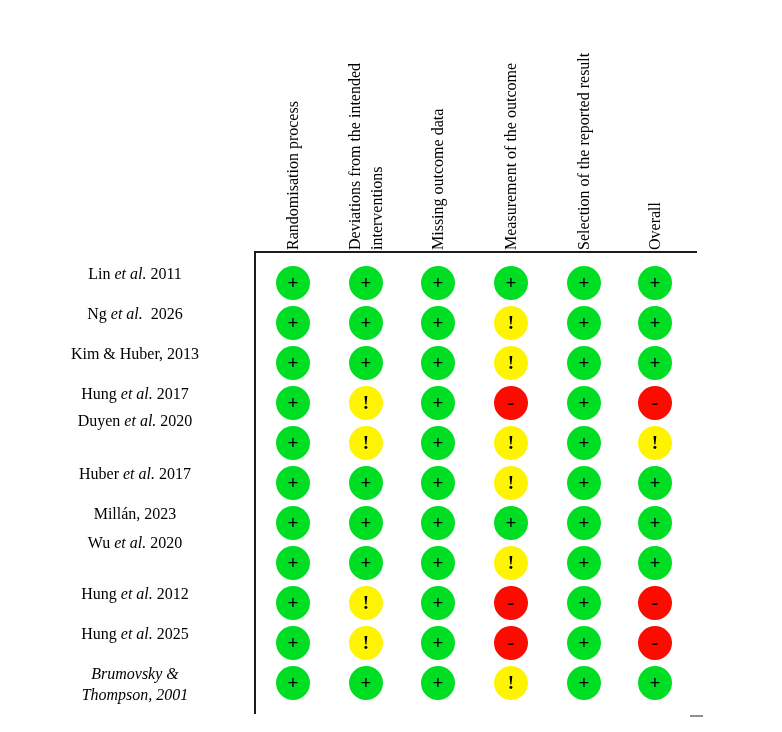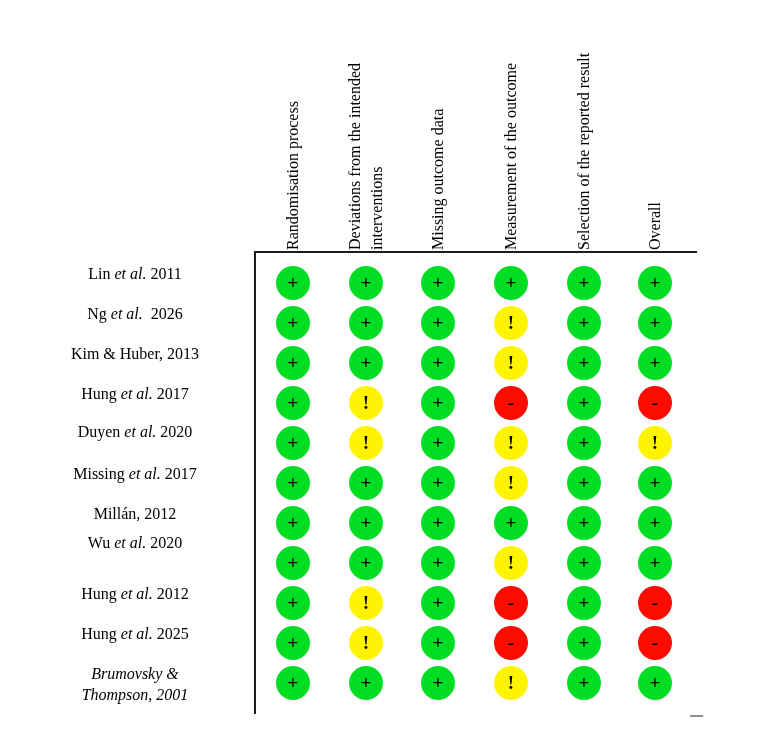--- a/index.html
+++ b/index.html
@@ -123,59 +123,59 @@
       </div>
       <div class="circle" style="left: 494px; top: 386px; background: rgb(252, 11, 0);">
         <span>-</span>
       </div>
       <div class="circle" style="left: 567px; top: 386px; background: rgb(0, 222, 36);">
         <span>+</span>
       </div>
       <div class="circle" style="left: 638px; top: 386px; background: rgb(252, 11, 0);">
         <span>-</span>
       </div>
-      <div class="rowlabel" style="top: 421px;"><div><span>Duyen </span><span class="it">et al.</span><span> 2020</span></div></div>
+      <div class="rowlabel" style="top: 410px;"><div><span>Duyen </span><span class="it">et al.</span><span> 2020</span></div></div>
       <div class="circle" style="left: 276px; top: 426px; background: rgb(0, 222, 36);">
         <span>+</span>
       </div>
       <div class="circle" style="left: 349px; top: 426px; background: rgb(255, 244, 0);">
         <span>!</span>
       </div>
       <div class="circle" style="left: 421px; top: 426px; background: rgb(0, 222, 36);">
         <span>+</span>
       </div>
       <div class="circle" style="left: 494px; top: 426px; background: rgb(255, 244, 0);">
         <span>!</span>
       </div>
       <div class="circle" style="left: 567px; top: 426px; background: rgb(0, 222, 36);">
         <span>+</span>
       </div>
       <div class="circle" style="left: 638px; top: 426px; background: rgb(255, 244, 0);">
         <span>!</span>
       </div>
-      <div class="rowlabel" style="top: 463px;"><div><span>Missing </span><span class="it">et al.</span><span> 2017</span></div></div>
+      <div class="rowlabel" style="top: 463px;"><div><span>Huber </span><span class="it">et al.</span><span> 2017</span></div></div>
       <div class="circle" style="left: 276px; top: 466px; background: rgb(0, 222, 36);">
         <span>+</span>
       </div>
       <div class="circle" style="left: 349px; top: 466px; background: rgb(0, 222, 36);">
         <span>+</span>
       </div>
       <div class="circle" style="left: 421px; top: 466px; background: rgb(0, 222, 36);">
         <span>+</span>
       </div>
       <div class="circle" style="left: 494px; top: 466px; background: rgb(255, 244, 0);">
         <span>!</span>
       </div>
       <div class="circle" style="left: 567px; top: 466px; background: rgb(0, 222, 36);">
         <span>+</span>
       </div>
       <div class="circle" style="left: 638px; top: 466px; background: rgb(0, 222, 36);">
         <span>+</span>
       </div>
-      <div class="rowlabel" style="top: 503px;"><div><span>Millán, 2012</span></div></div>
+      <div class="rowlabel" style="top: 503px;"><div><span>Millán, 2023</span></div></div>
       <div class="circle" style="left: 276px; top: 506px; background: rgb(0, 222, 36);">
         <span>+</span>
       </div>
       <div class="circle" style="left: 349px; top: 506px; background: rgb(0, 222, 36);">
         <span>+</span>
       </div>
       <div class="circle" style="left: 421px; top: 506px; background: rgb(0, 222, 36);">
         <span>+</span>
       </div>
       <div class="circle" style="left: 494px; top: 506px; background: rgb(0, 222, 36);">

